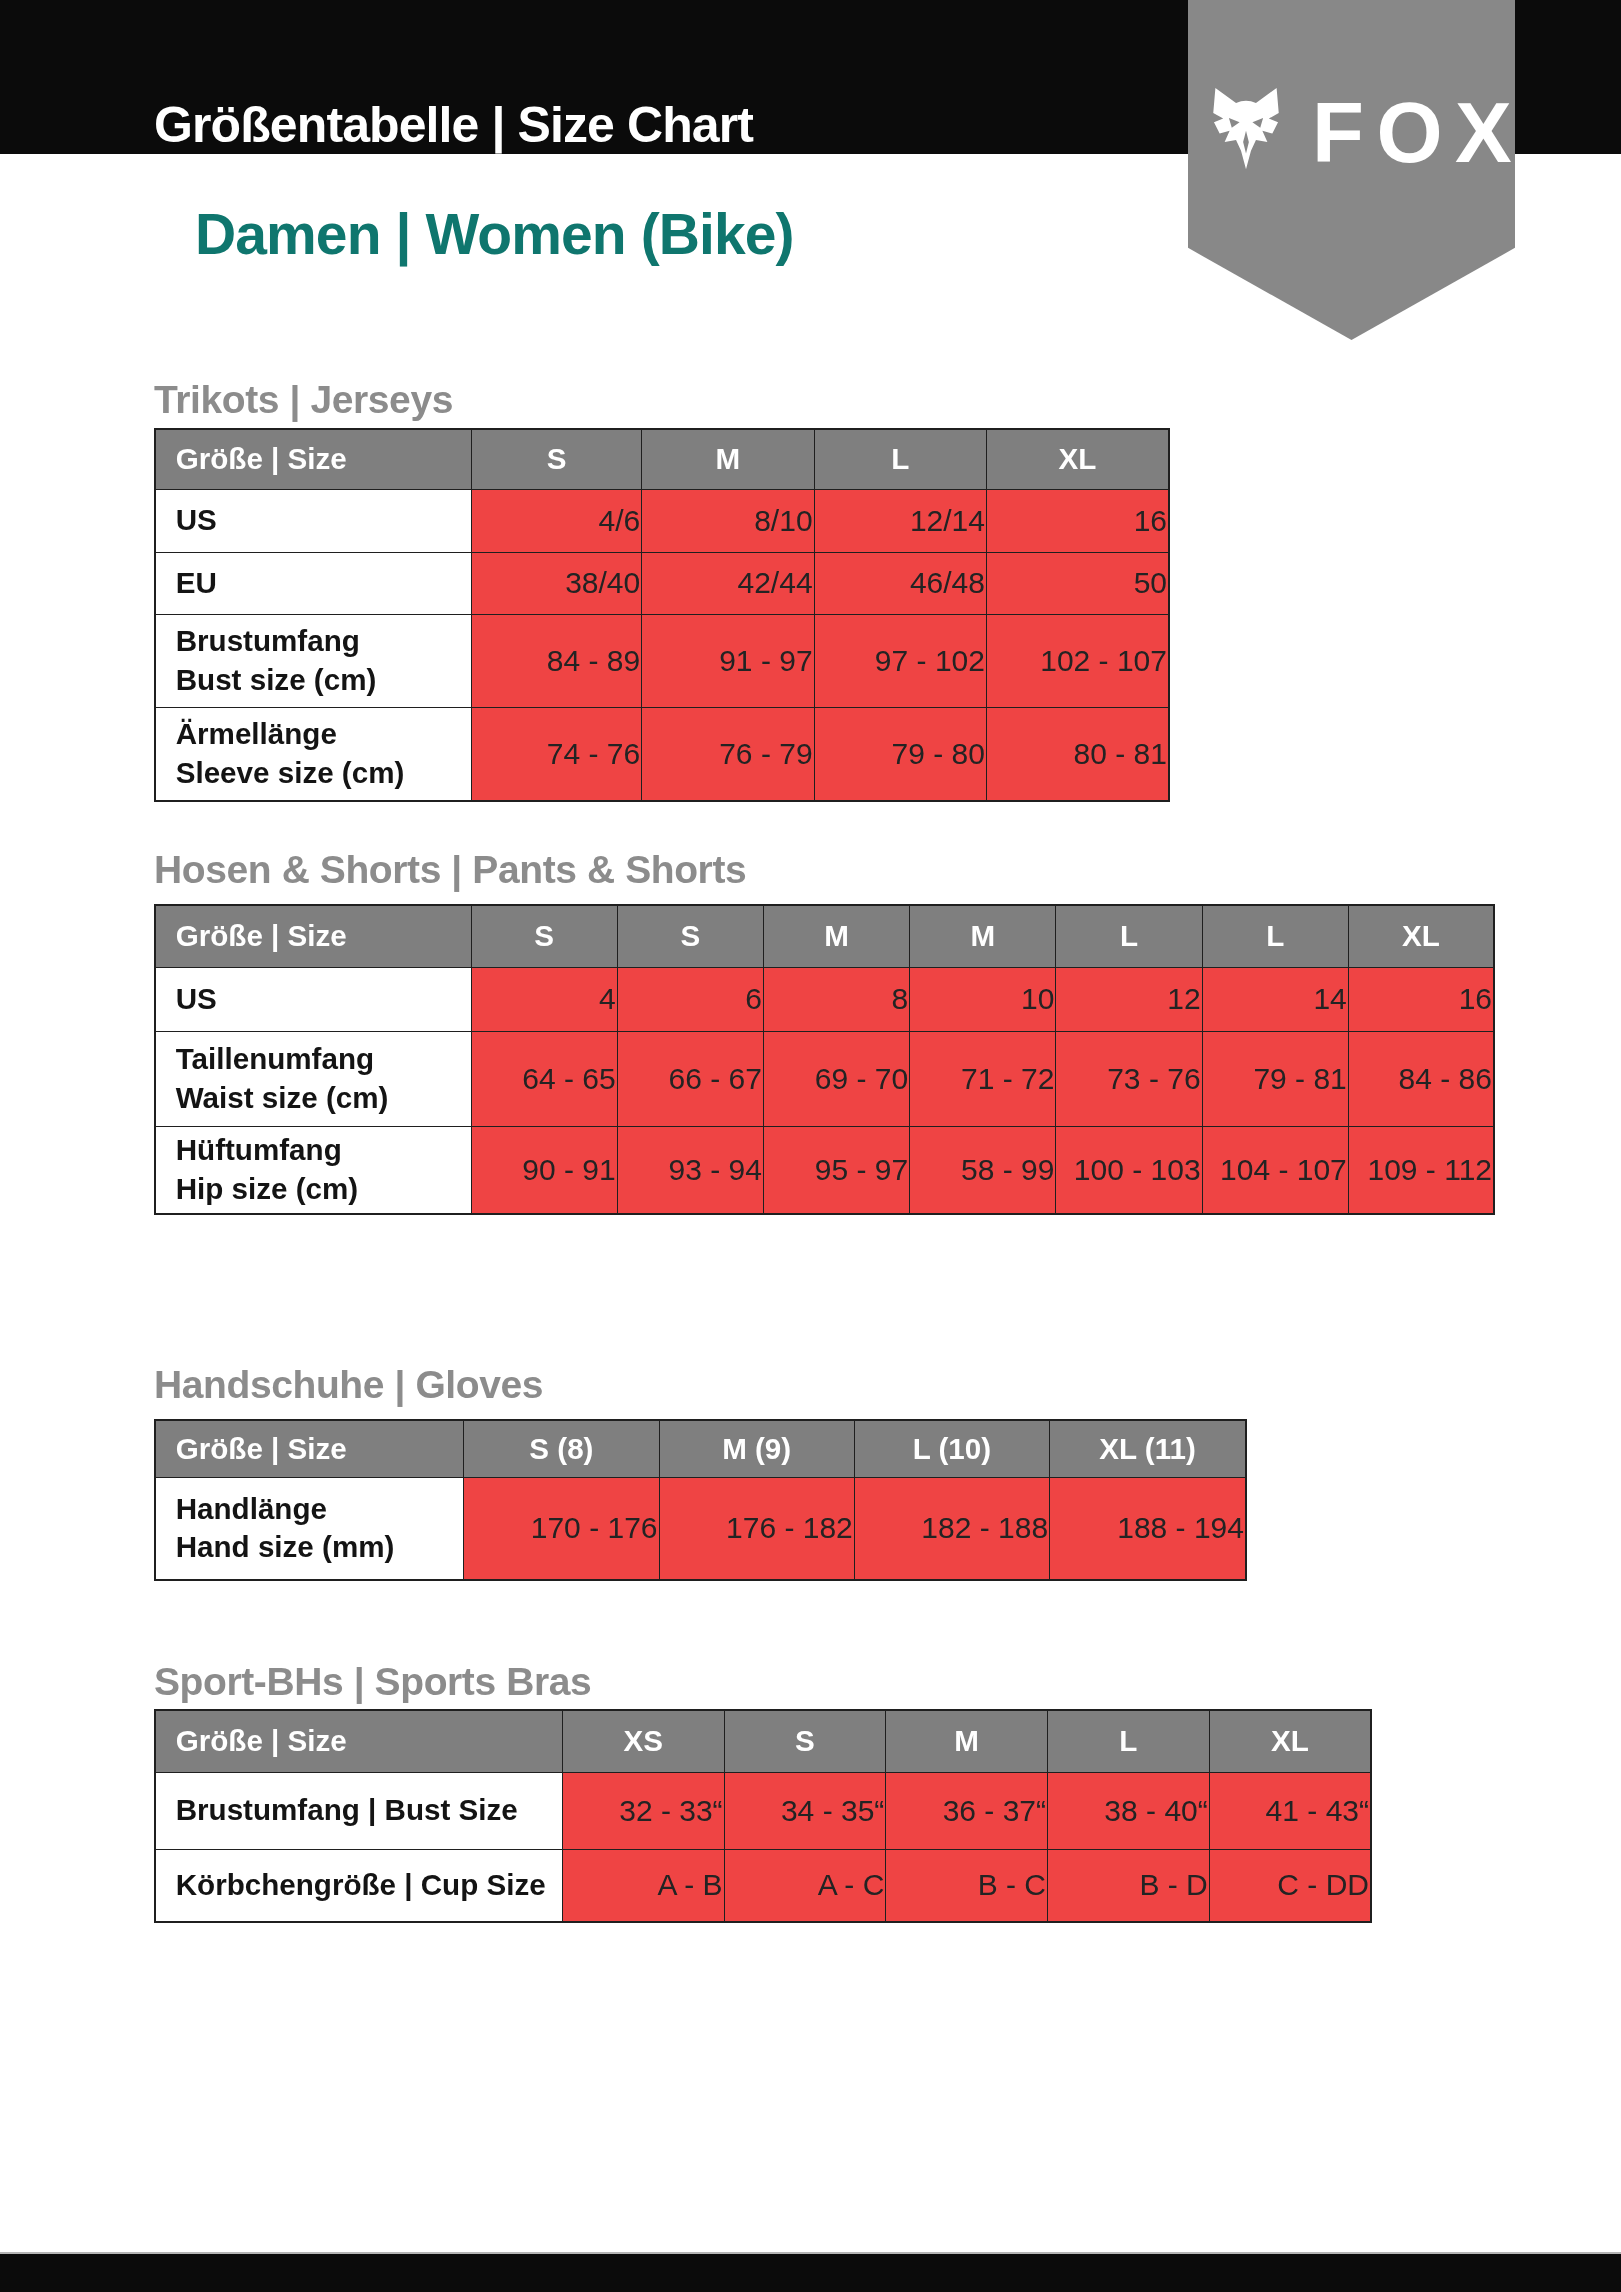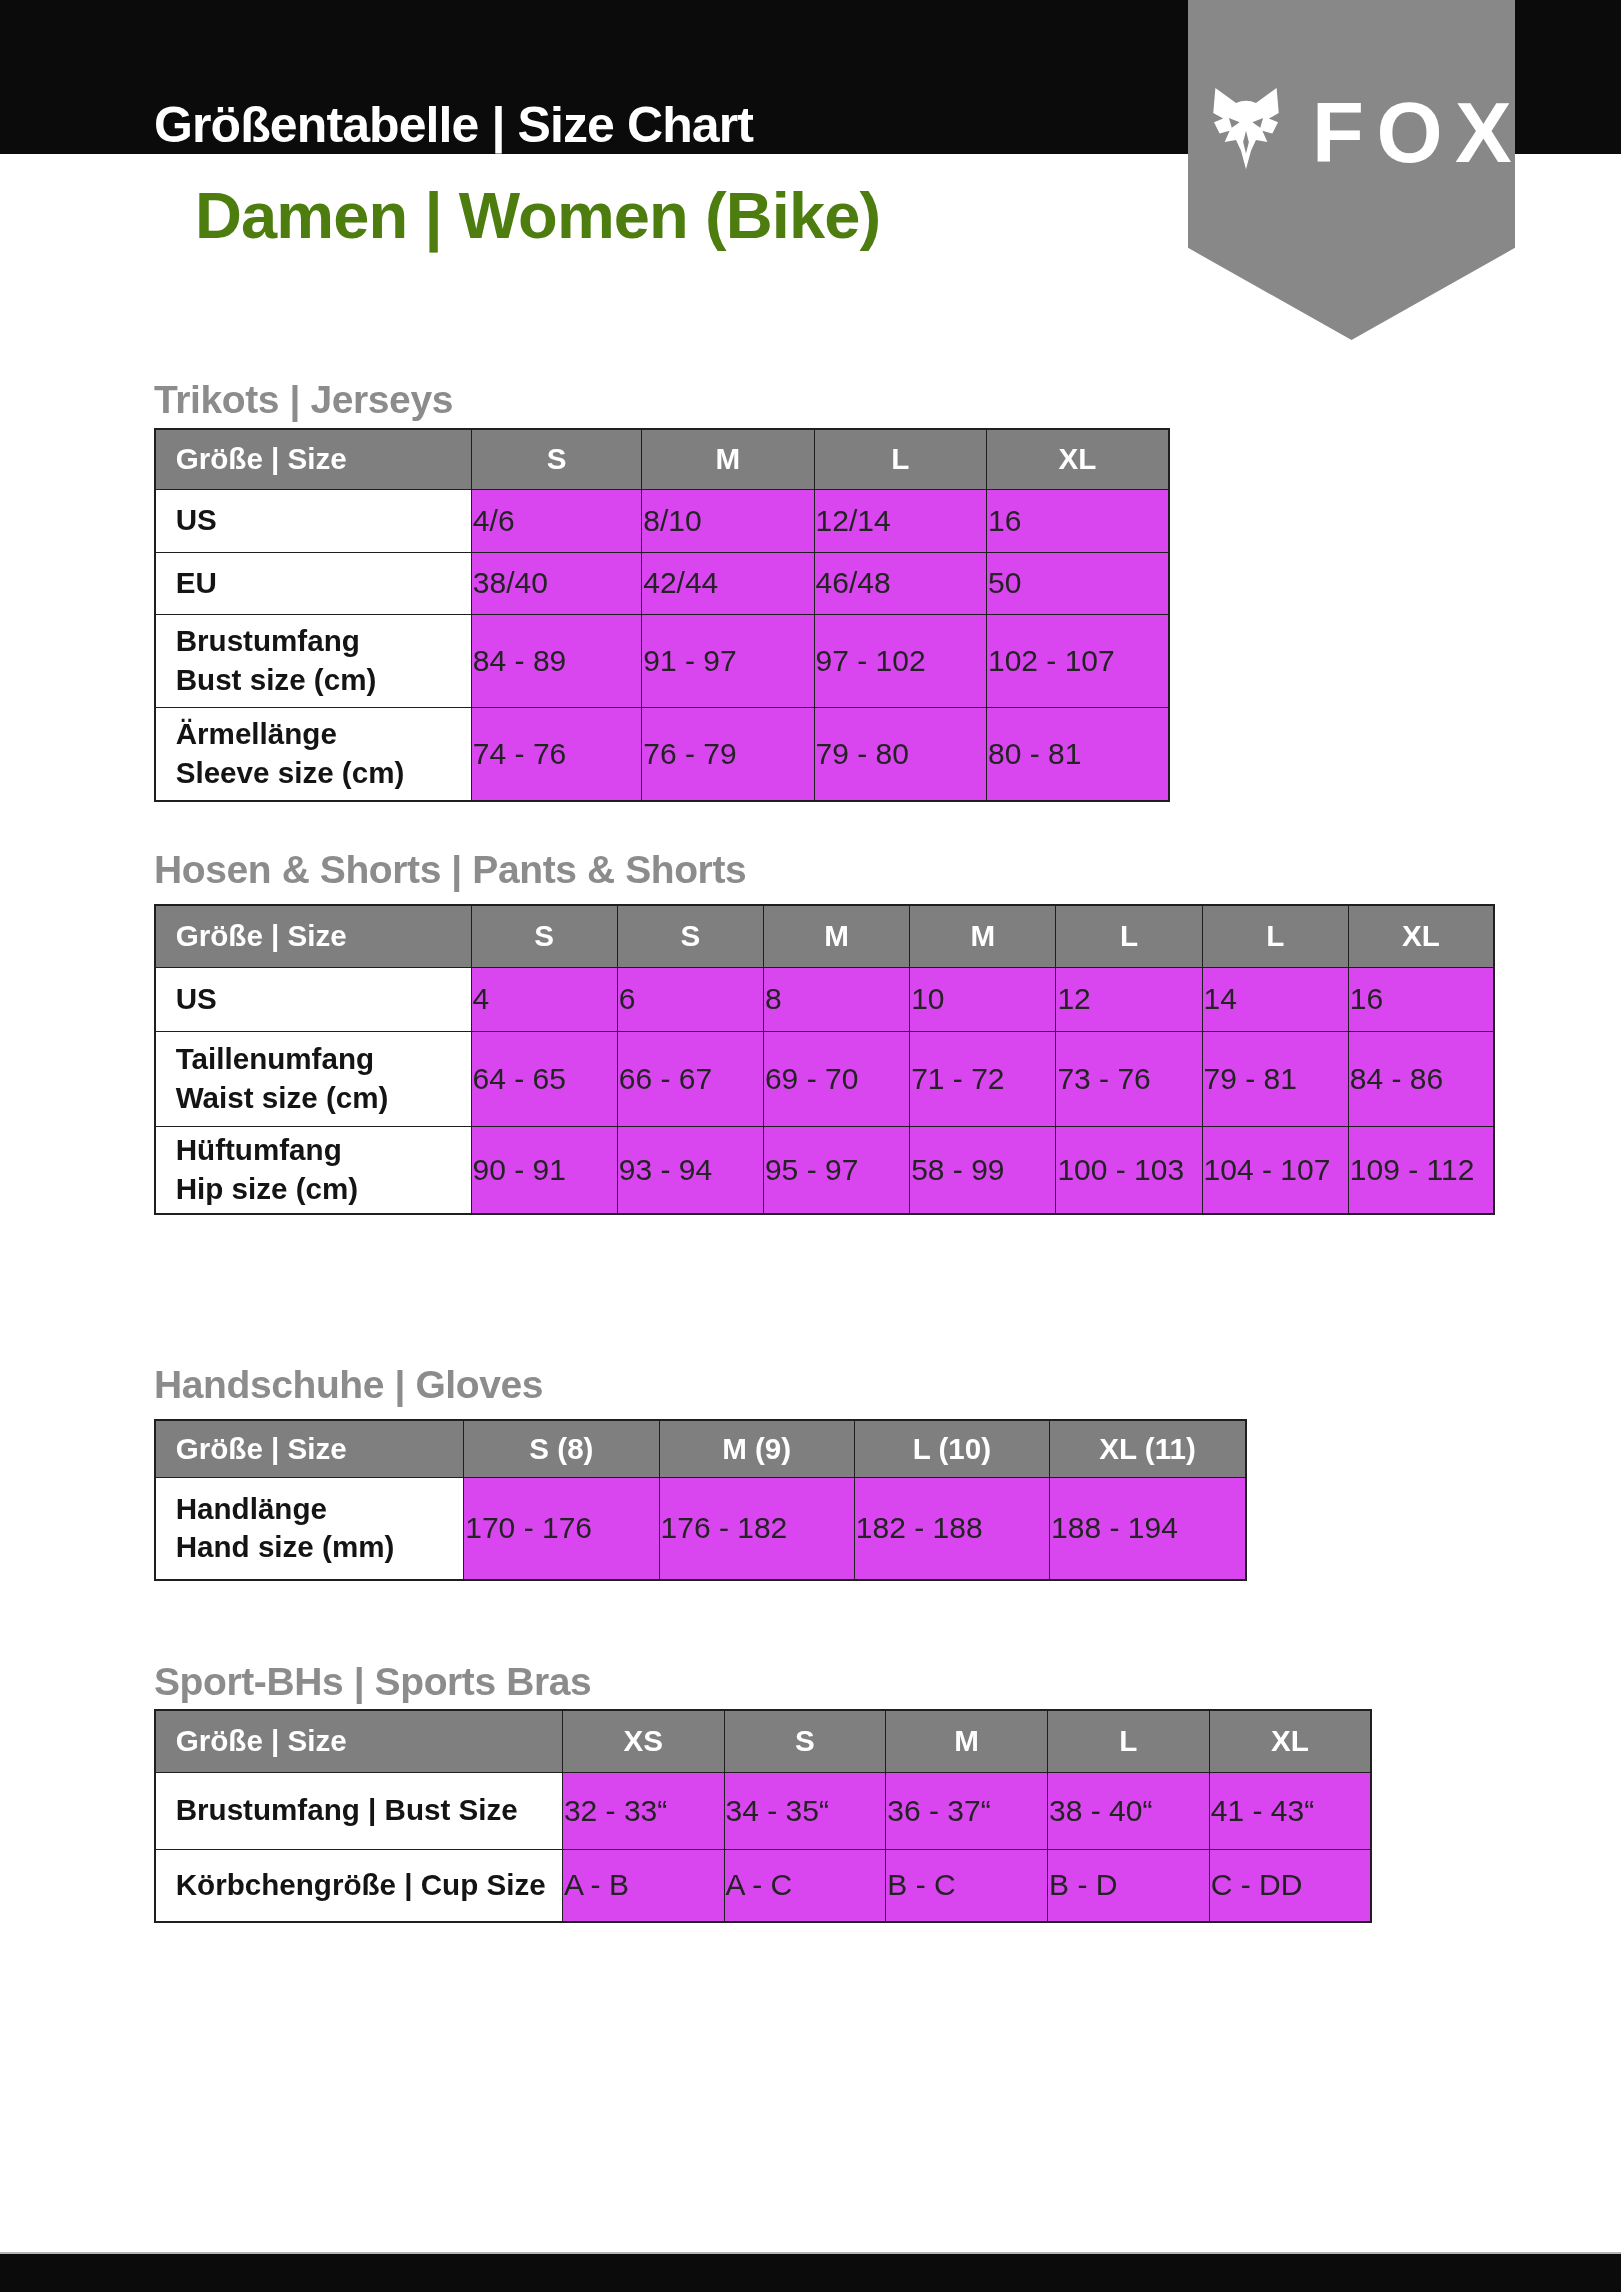--- a/index.html
+++ b/index.html
@@ -12,23 +12,23 @@
   .page{position:relative;width:1621px;height:2293px;background:#fff;overflow:hidden;}
 
   
   .topbar{position:absolute;left:0;top:0;width:1621px;height:154px;background:#0b0b0b;}
   .h1{
     position:absolute;left:154px;top:100px;
     font-size:50px;font-weight:700;letter-spacing:-0.9px;
     color:#ffffff;line-height:1;white-space:nowrap;
   }
   .h2{
-    position:absolute;left:195px;top:183px;
-    font-size:65px;font-weight:700;letter-spacing:-0.9px;
-    color:#4d7c0f;line-height:1;white-space:nowrap;
+    position:absolute;left:195px;top:206px;
+    font-size:57px;font-weight:700;letter-spacing:-0.9px;
+    color:#0f766e;line-height:1;white-space:nowrap;
   }
 
   
   .ribbon{
     position:absolute;left:1188px;top:0;width:327px;height:340px;
     background:#888888;
     -webkit-clip-path:polygon(0 0,100% 0,100% 72.9%,50% 100%,0 72.9%);
     clip-path:polygon(0 0,100% 0,100% 72.9%,50% 100%,0 72.9%);
   }
   .foxhead{position:absolute;left:21.5px;top:88px;width:72px;height:84px;}
@@ -53,22 +53,22 @@
     font-size:29.6px;font-weight:700;
   }
   table.sz thead th.hl{text-align:left;padding-left:19.7px;}
   table.sz thead th.hc{text-align:center;}
   table.sz tbody th.rl{
     text-align:left;padding-left:19.7px;
     font-size:29.6px;font-weight:700;color:#141414;line-height:1.3;
     background:#ffffff;
   }
   table.sz tbody td.rv{
-    text-align:left;font-size:30px;font-weight:400;color:#232323;
-    background:#d946ef;
+    text-align:right;font-size:30px;font-weight:400;color:#232323;
+    background:#ef4444;
   }
 
   
   .footbar{
     position:absolute;left:0;bottom:0;width:1621px;height:39px;
     background:#0b0b0b;border-top:2.7px solid #b5b5b5;box-sizing:content-box;
     margin-top:-2.7px;
   }
 </style>
 </head>

